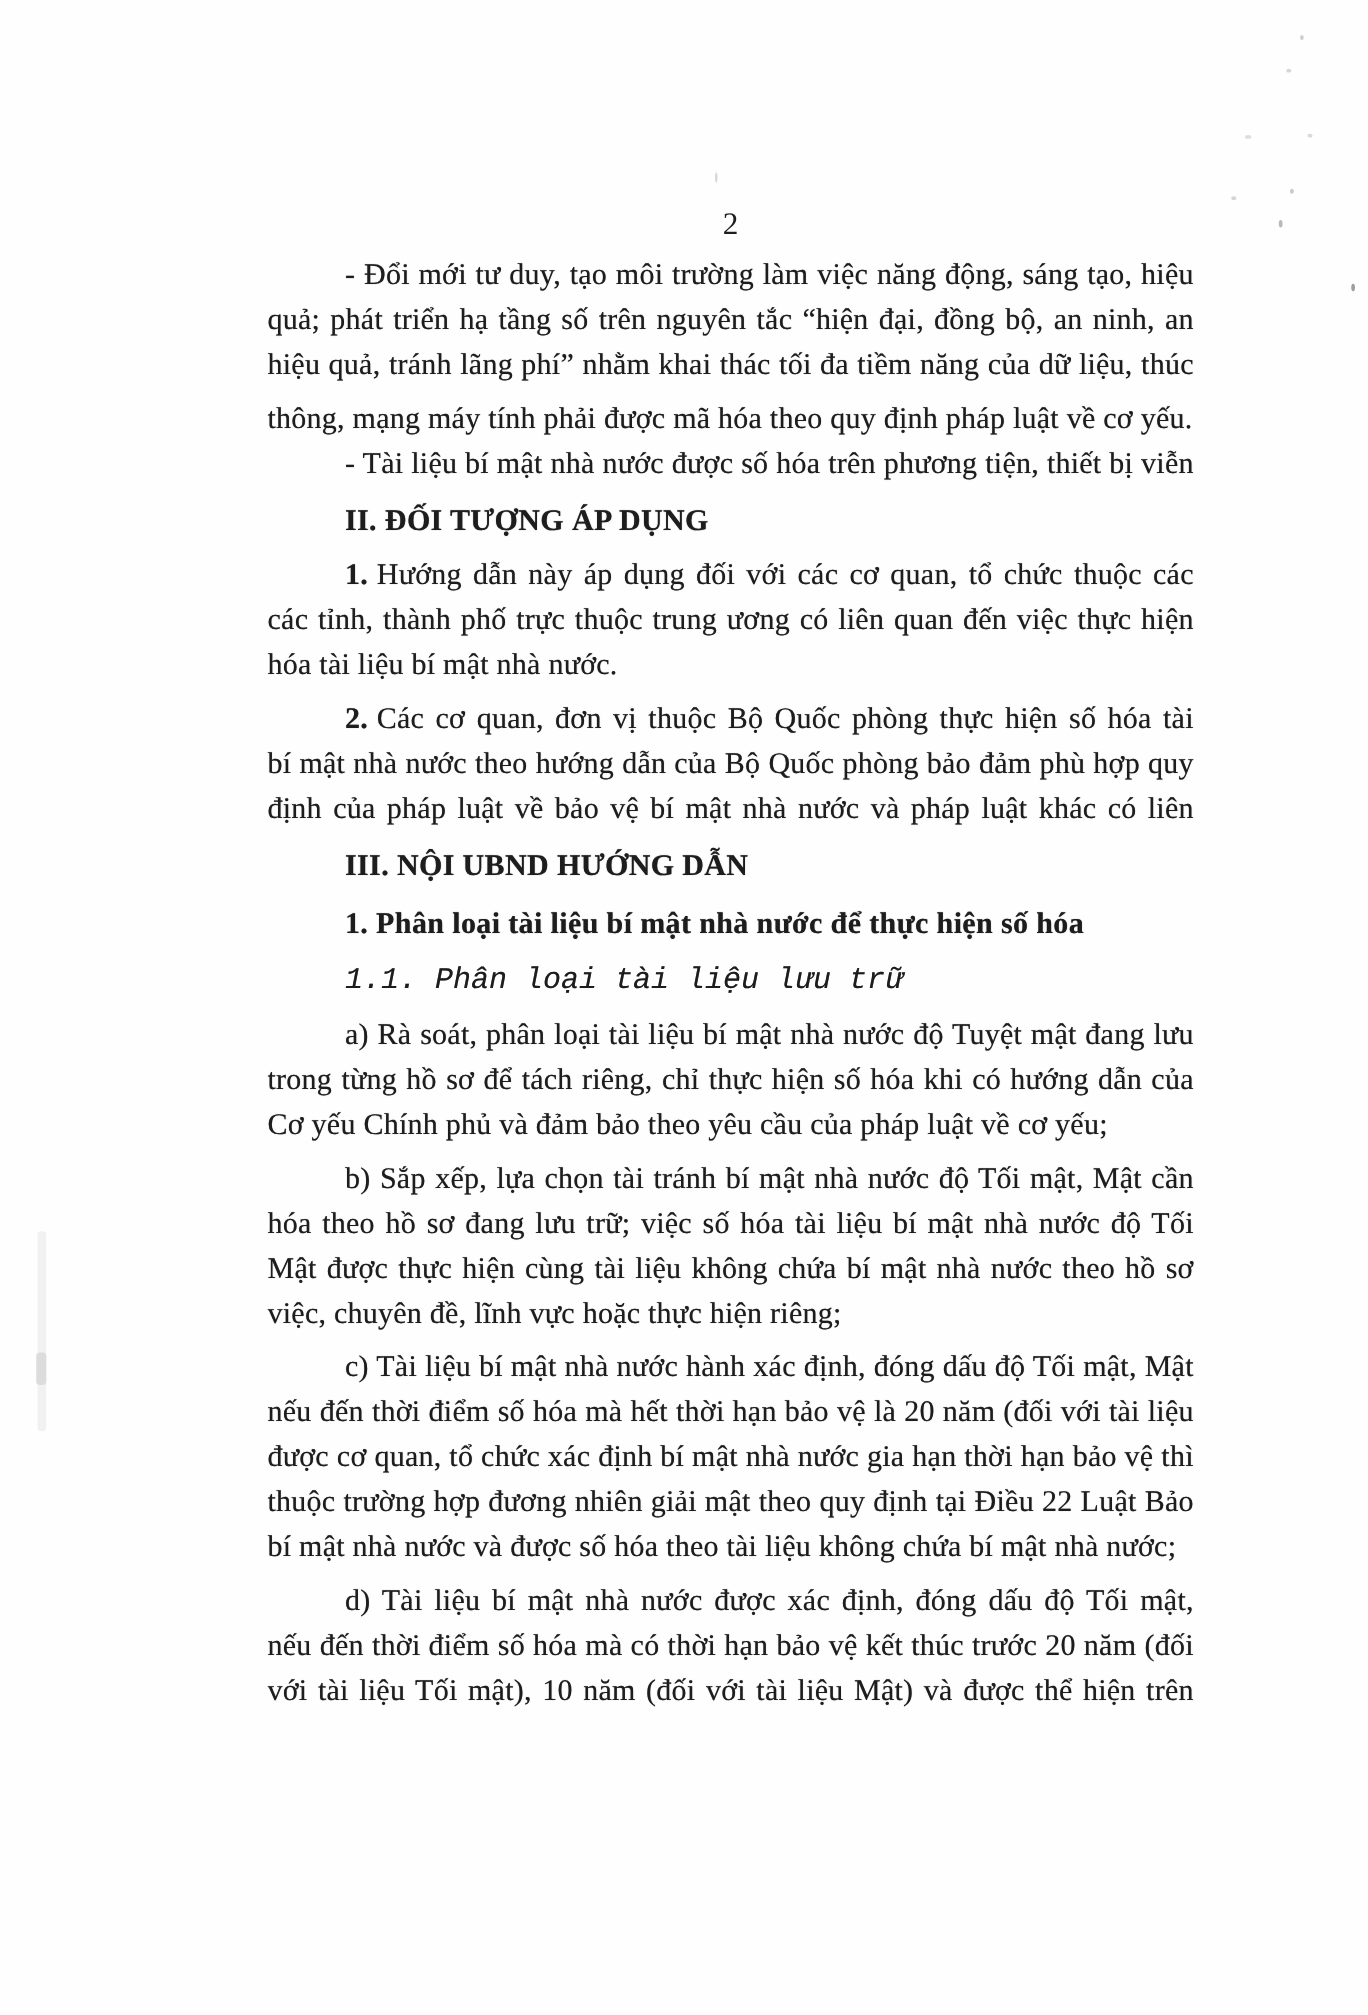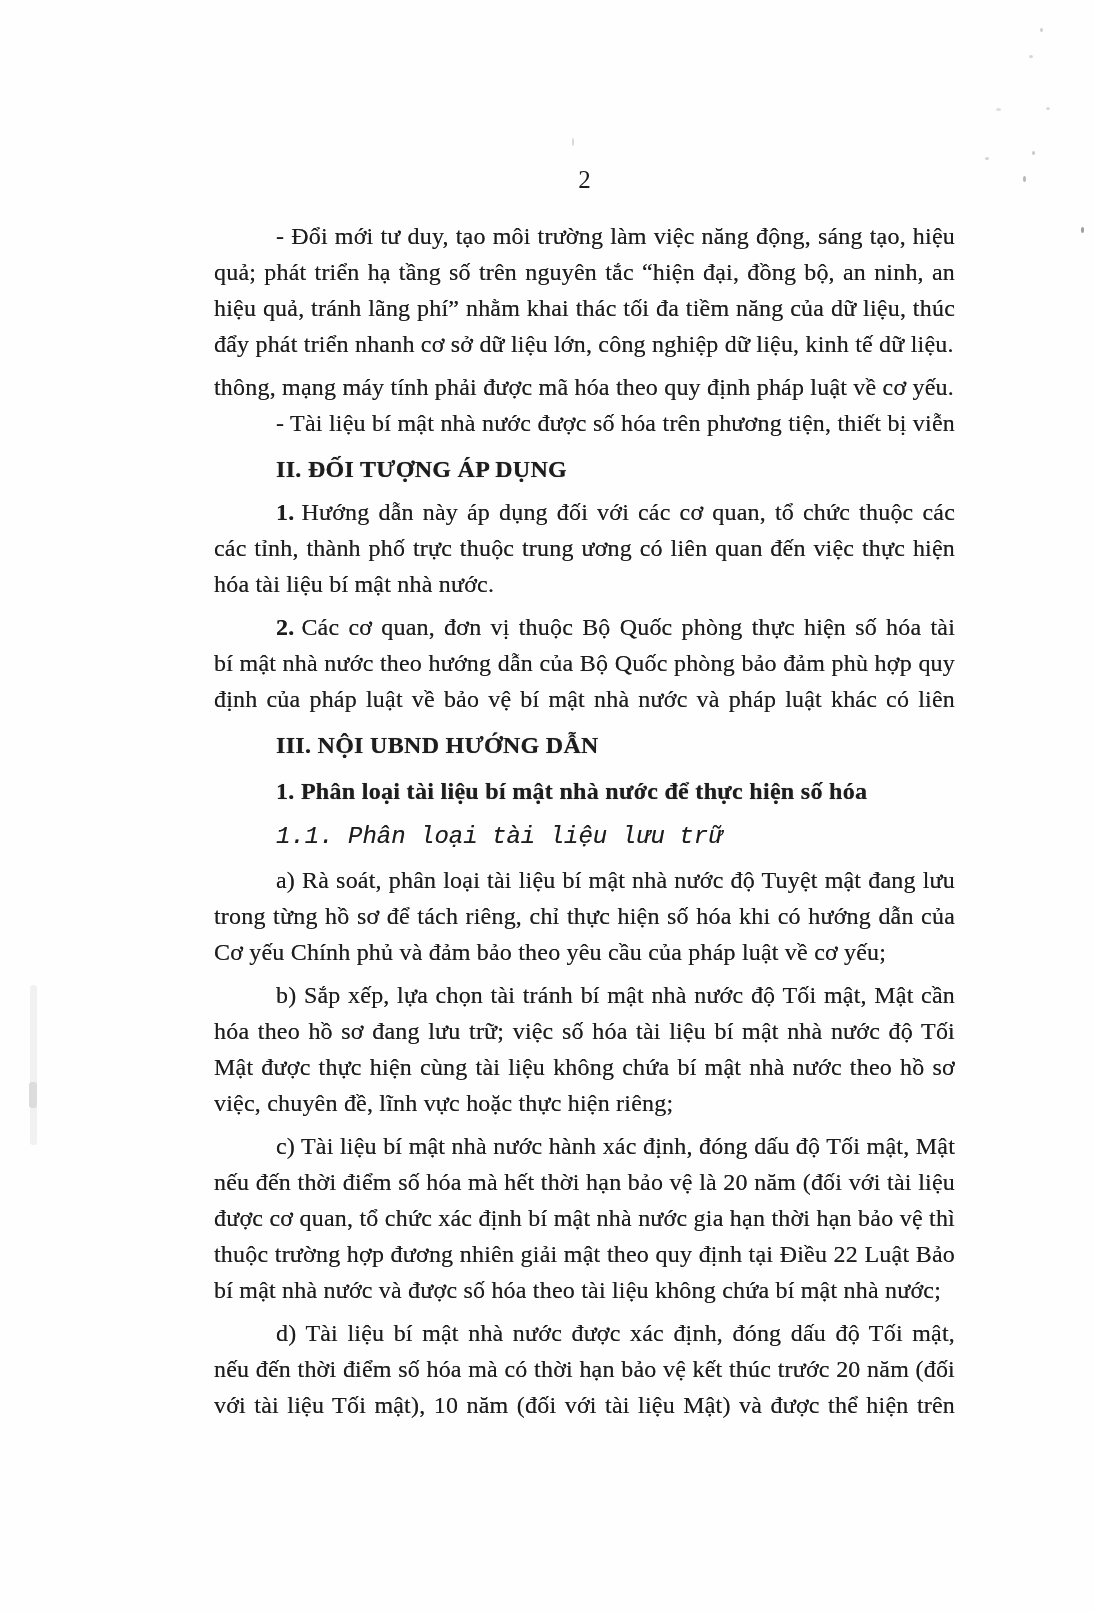--- a/index.html
+++ b/index.html
@@ -22,21 +22,21 @@
     top: 162px;
     width: 741px;
   }
   .pagenum {
     height: 36px;
     line-height: 36px;
     text-align: center;
     font-size: 25px;
   }
   .block { margin-top: 7px; }
-  .first-block { margin-top: 20px; }
+  .first-block { margin-top: 4px; }
   .heading-block { margin-top: 10px; }
   .para { font-size: 24px; }
   .line {
     line-height: 36px;
     text-align: justify;
     text-align-last: justify;
     letter-spacing: 0.2px;
     text-shadow: 0 0 0.6px rgba(25,25,25,0.65);
     overflow: hidden;
     max-height: 36px;
@@ -103,21 +103,20 @@
   <div class="smudge-v-dark"></div>
 
   <div class="content">
 
     <div class="pagenum">2</div>
 
     <div class="para block first-block">
       <div class="line ind">- Đổi mới tư duy, tạo môi trường làm việc năng động, sáng tạo, hiệu</div>
       <div class="line">quả; phát triển hạ tầng số trên nguyên tắc “hiện đại, đồng bộ, an ninh, an toàn.</div>
       <div class="line">hiệu quả, tránh lãng phí” nhằm khai thác tối đa tiềm năng của dữ liệu, thúc</div>
-      <div class="line end">đẩy phát triển nhanh cơ sở dữ liệu lớn, công nghiệp dữ liệu, kinh tế dữ liệu.</div>
     </div>
 
     <div class="para block">
       <div class="line end">thông, mạng máy tính phải được mã hóa theo quy định pháp luật về cơ yếu.</div>
       <div class="line ind">- Tài liệu bí mật nhà nước được số hóa trên phương tiện, thiết bị viễn</div>
     </div>
 
     <div class="heading block heading-block">II. ĐỐI TƯỢNG ÁP DỤNG</div>
 
     <div class="para block">

